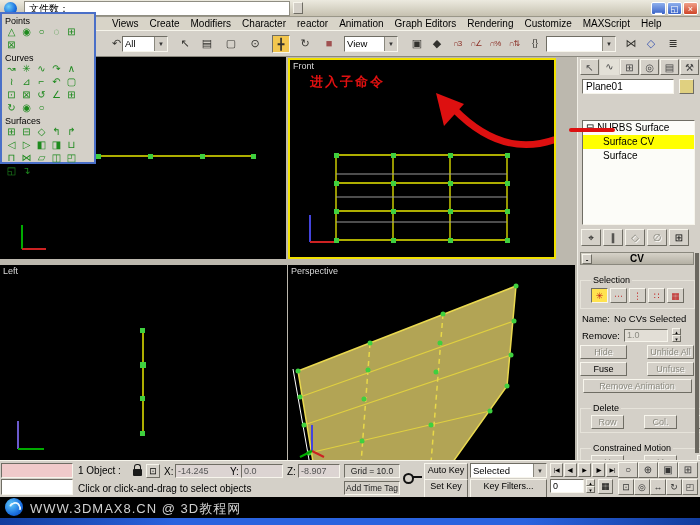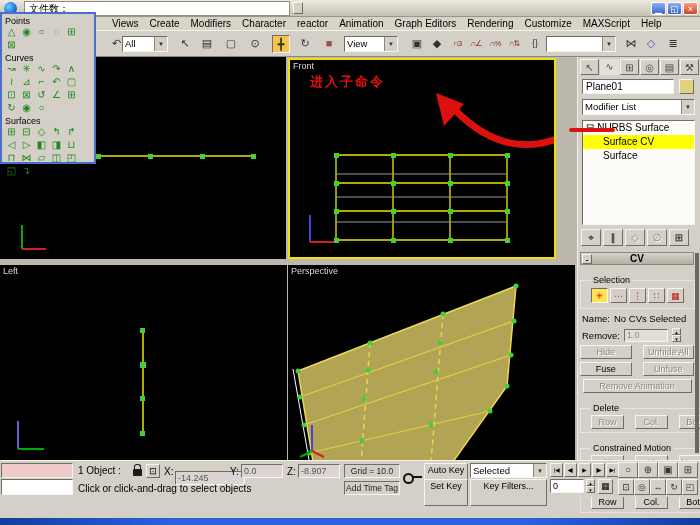--- a/index.html
+++ b/index.html
@@ -54,21 +54,21 @@
   .r-collapse{position:absolute;left:1px;top:1px;width:10px;height:10px;font-size:8px;line-height:9px;text-align:center}
   .group{border:1px groove #e6e3da;margin-top:10px;padding:1px 10px 3px;font-size:9px}
   .group legend{font-size:9px;padding:0 2px;color:#000}
   .selbtns{display:flex;gap:2px;justify-content:center;padding:2px 0}
   .selbtn{width:17px;height:15px;font-size:9px;line-height:14px;text-align:center;color:#c01818}
   .selbtn.active{background:#ffe34f;border-color:#6f6d64 #f7f5ec #f7f5ec #6f6d64}
   .prow{display:flex;align-items:center;margin-top:4px;font-size:9.5px;padding:0 2px;gap:4px}
   .pfield{width:44px;height:13px;background:#e2ded6;border:1px solid;border-color:#6f6d64 #f7f5ec #f7f5ec #6f6d64;color:#8b8a80;font-size:9px;line-height:11px;padding:0 2px}
   .spin{display:inline-flex;flex-direction:column}
   .spin span{width:9px;height:7px;font-size:5px;line-height:6px;text-align:center}
-  .brow{display:flex;gap:11px;justify-content:center;margin-top:3px}
+  .brow{display:flex;gap:20px;justify-content:center;margin-top:3px}
   .pbtn{height:14px;font-size:9px;line-height:12px;text-align:center;white-space:nowrap;overflow:hidden}
   .w54{width:53px}.w110{width:109px}.w33{width:33px}
   .panel-scroll{position:absolute;right:1px;top:196px;width:4px;height:200px;background:#6a675f}
   
   .statusbar{position:absolute;left:0;top:460px;width:700px;height:37px;background:#d4d0c8;border-top:1px solid #f5f3ea;font-size:10px;color:#000}
   .slabel{position:absolute;font-size:10px;line-height:12px;white-space:nowrap}
   .sfield{position:absolute;height:14px;background:#dcd4d2;border:1px solid;border-color:#6f6d64 #f7f5ec #f7f5ec #6f6d64;font-size:9px;line-height:12px;padding:0 2px;color:#555}
   .sbox{position:absolute;height:14px;border:1px solid;border-color:#6f6d64 #f7f5ec #f7f5ec #6f6d64;font-size:8.5px;line-height:12px;text-align:center;color:#222;white-space:nowrap;overflow:hidden}
   .skbtn{position:absolute;height:27px;font-size:9px;line-height:13px;text-align:center;white-space:nowrap;overflow:hidden}
   .pbrow{position:absolute;left:550px;top:2px;display:flex;gap:1px}
@@ -274,24 +274,20 @@
       <div class="tabs">
         <span class="tab btn3d">↖</span>
         <span class="tab pressed">∿</span>
         <span class="tab btn3d">⊞</span>
         <span class="tab btn3d">◎</span>
         <span class="tab btn3d">▤</span>
         <span class="tab btn3d">⚒</span>
       </div>
       <div class="namefield inset">Plane01</div>
       <div class="swatch"></div>
-      <span class="combo modcombo">
-        <span class="combo-text">Modifier List</span>
-        <span class="combo-arrow">▼</span>
-      </span>
       <div class="stack inset">
         <div class="stackrow"><span>⊟</span> <span>NURBS Surface</span></div>
         <div class="stackrow child hl">Surface CV</div>
         <div class="stackrow child">Surface</div>
       </div>
       <div class="stackbtns">
         <span class="sbtn btn3d">⌖</span>
         <span class="sbtn btn3d">∥</span>
         <span class="sbtn btn3d dis">◇</span>
         <span class="sbtn btn3d dis">∅</span>
@@ -418,21 +414,21 @@
       </div>
   </div>
 
   <div class="statusbar">
     <div class="abs inset" style="left:1px;top:2px;width:72px;height:15px;background:#f0caca"></div>
     <div class="abs inset" style="left:1px;top:18px;width:72px;height:16px;background:#fff"></div>
     <span class="slabel" style="left:78px;top:4px">1 Object :</span>
     <span class="lock-icon"></span>
     <span class="abs btn3d" style="left:146px;top:3px;width:14px;height:14px;font-size:9px;line-height:12px;text-align:center">⊡</span>
     <span class="slabel" style="left:164px;top:5px">X:</span>
-    <span class="sfield" style="left:175px;top:10px;width:70px">-14.245</span>
+    <span class="sfield" style="left:175px;top:3px;width:70px">-14.245</span>
     <span class="slabel" style="left:230px;top:5px">Y:</span>
     <span class="sfield" style="left:241px;top:3px;width:42px">0.0</span>
     <span class="slabel" style="left:287px;top:5px">Z:</span>
     <span class="sfield" style="left:298px;top:3px;width:42px">-8.907</span>
     <span class="sbox" style="left:344px;top:3px;width:56px">Grid = 10.0</span>
     <span class="slabel" style="left:78px;top:22px">Click or click-and-drag to select objects</span>
     <span class="sbox" style="left:344px;top:20px;width:56px">Add Time Tag</span>
     <span class="key-icon"></span>
     <span class="skbtn btn3d" style="left:424px;top:2px;width:44px">Auto Key</span>
     <span class="skbtn btn3d" style="left:424px;top:18px;width:44px">Set Key</span>
@@ -462,15 +458,19 @@
       </div>
     <div class="navrow2">
         <span class="nav-btn2">⊡</span>
         <span class="nav-btn2">◎</span>
         <span class="nav-btn2">↔</span>
         <span class="nav-btn2">↻</span>
         <span class="nav-btn2">◰</span>
       </div>
   </div>
 
+  <div class="watermark">
+    <div class="wm-logo"></div>
+    <div class="wm-text">WWW.3DMAX8.CN @ 3D教程网</div>
+  </div>
   <div class="taskstrip"></div>
 
 </div>
 
 </body></html>

